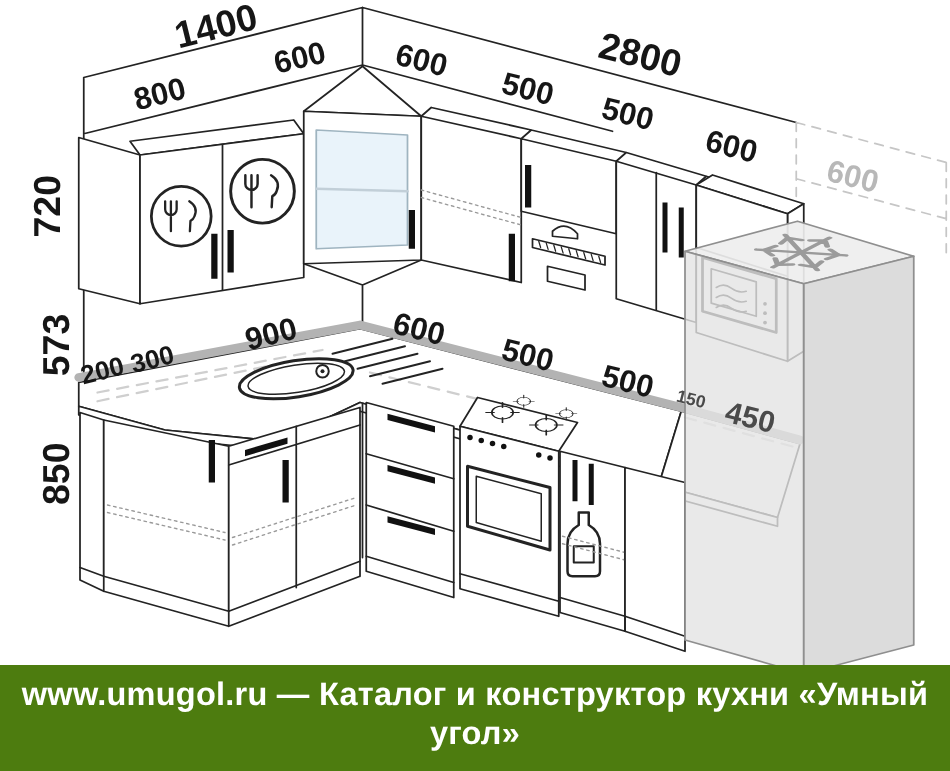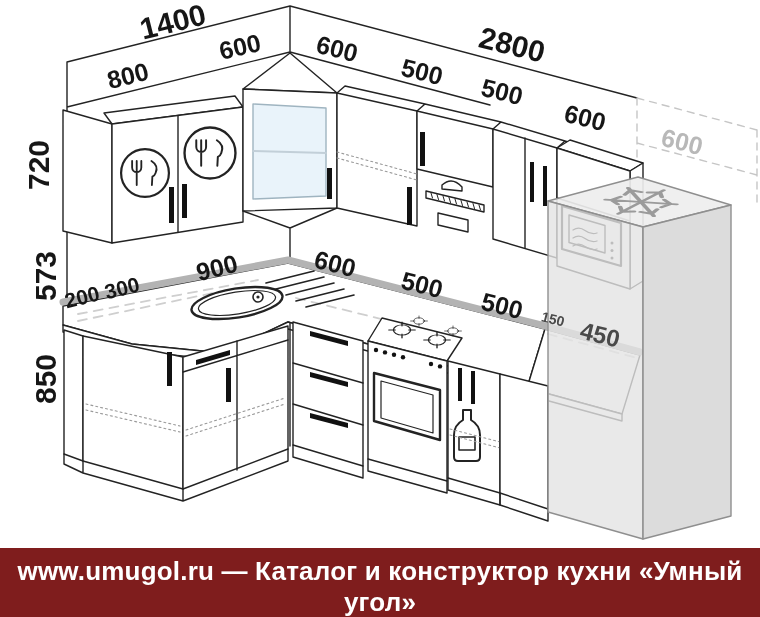--- a/index.html
+++ b/index.html
@@ -3,21 +3,21 @@
 <meta charset="utf-8">
 <style>
   html,body{margin:0;padding:0;background:#ffffff;}
   .stage{position:relative;width:760px;height:617px;background:#fff;overflow:hidden;
          font-family:"Liberation Sans",sans-serif;}
   .drawing-wrap{position:absolute;top:0;left:0;width:760px;height:548px;}
   svg{position:absolute;top:0;left:0;}
   .labels{position:absolute;top:0;left:0;width:760px;height:548px;pointer-events:none;}
   .dim-label{position:absolute;font-weight:bold;color:#161616;white-space:nowrap;
              transform-origin:center center;line-height:1;}
-  .footer{position:absolute;left:0;bottom:0;width:760px;height:69px;background:#7f1d1d;
+  .footer{position:absolute;left:0;bottom:0;width:760px;height:85px;background:#4d7c0f;
           color:#ffffff;text-align:center;}
   .footer-line1{font-size:26px;font-weight:bold;margin-top:8px;letter-spacing:.2px;}
 </style>
 </head>
 <body>
 
 <div class="stage">
 
   <div class="drawing-wrap">
     <svg width="760" height="548" viewBox="0 0 760 548">

